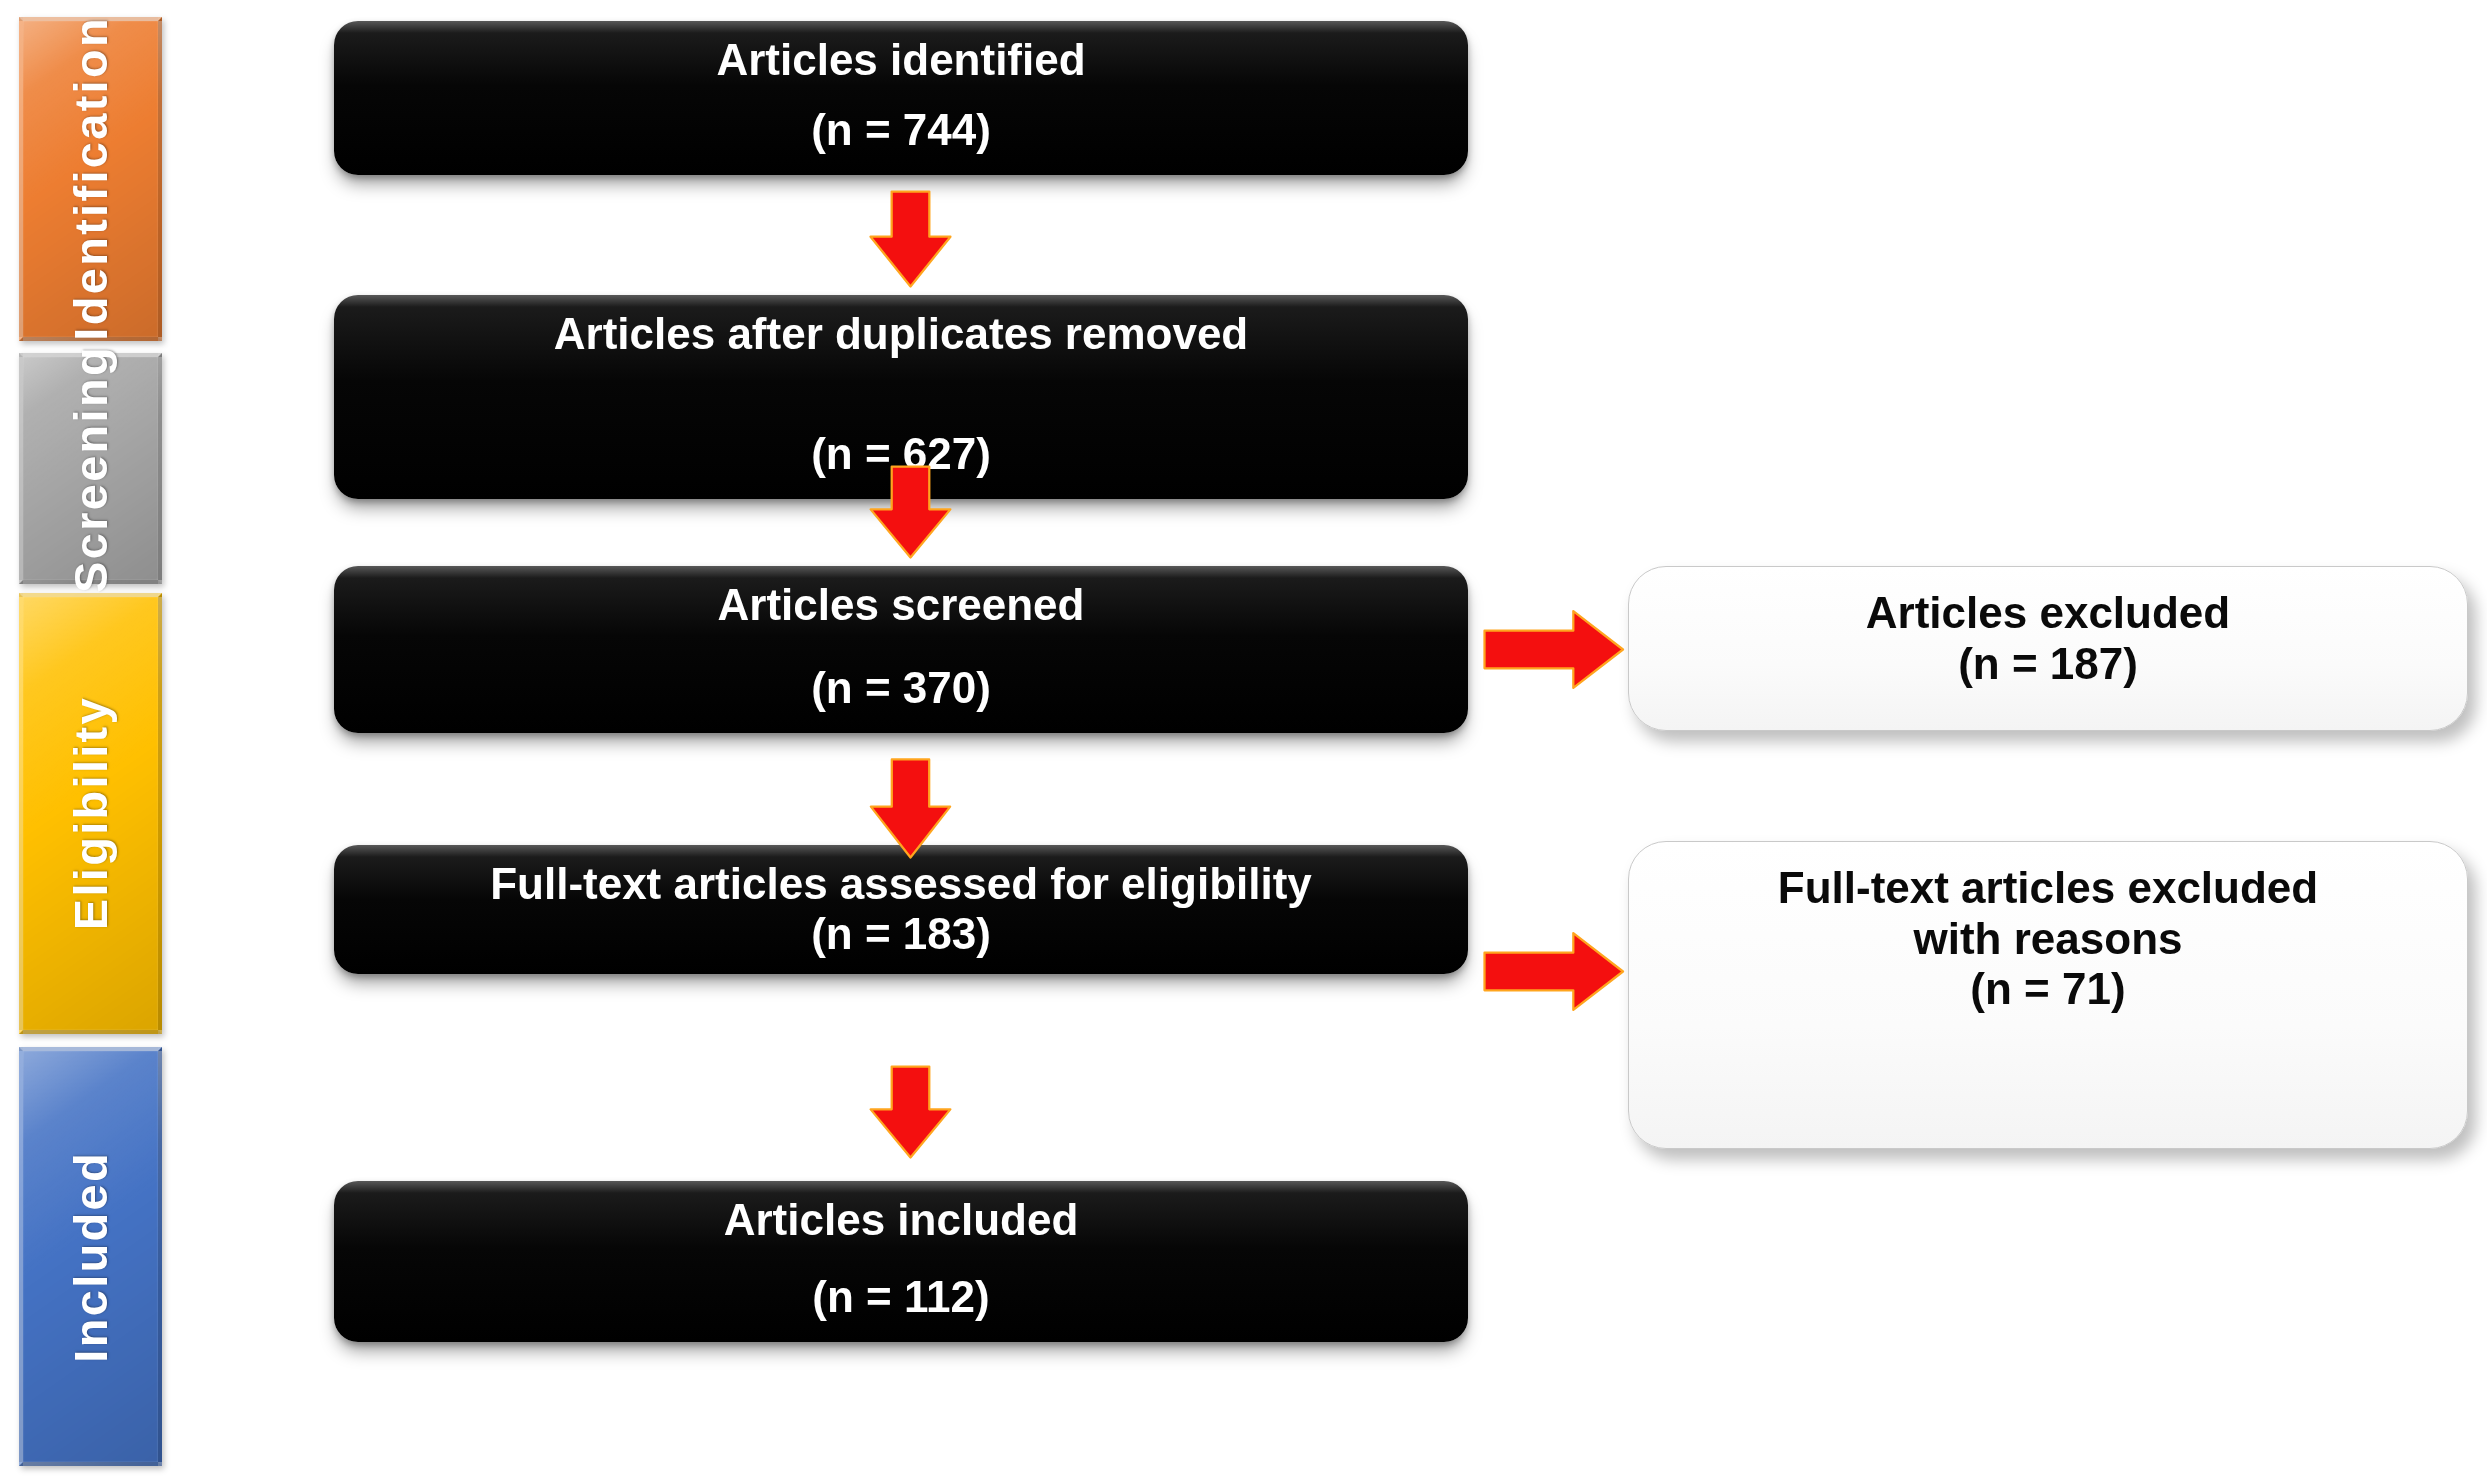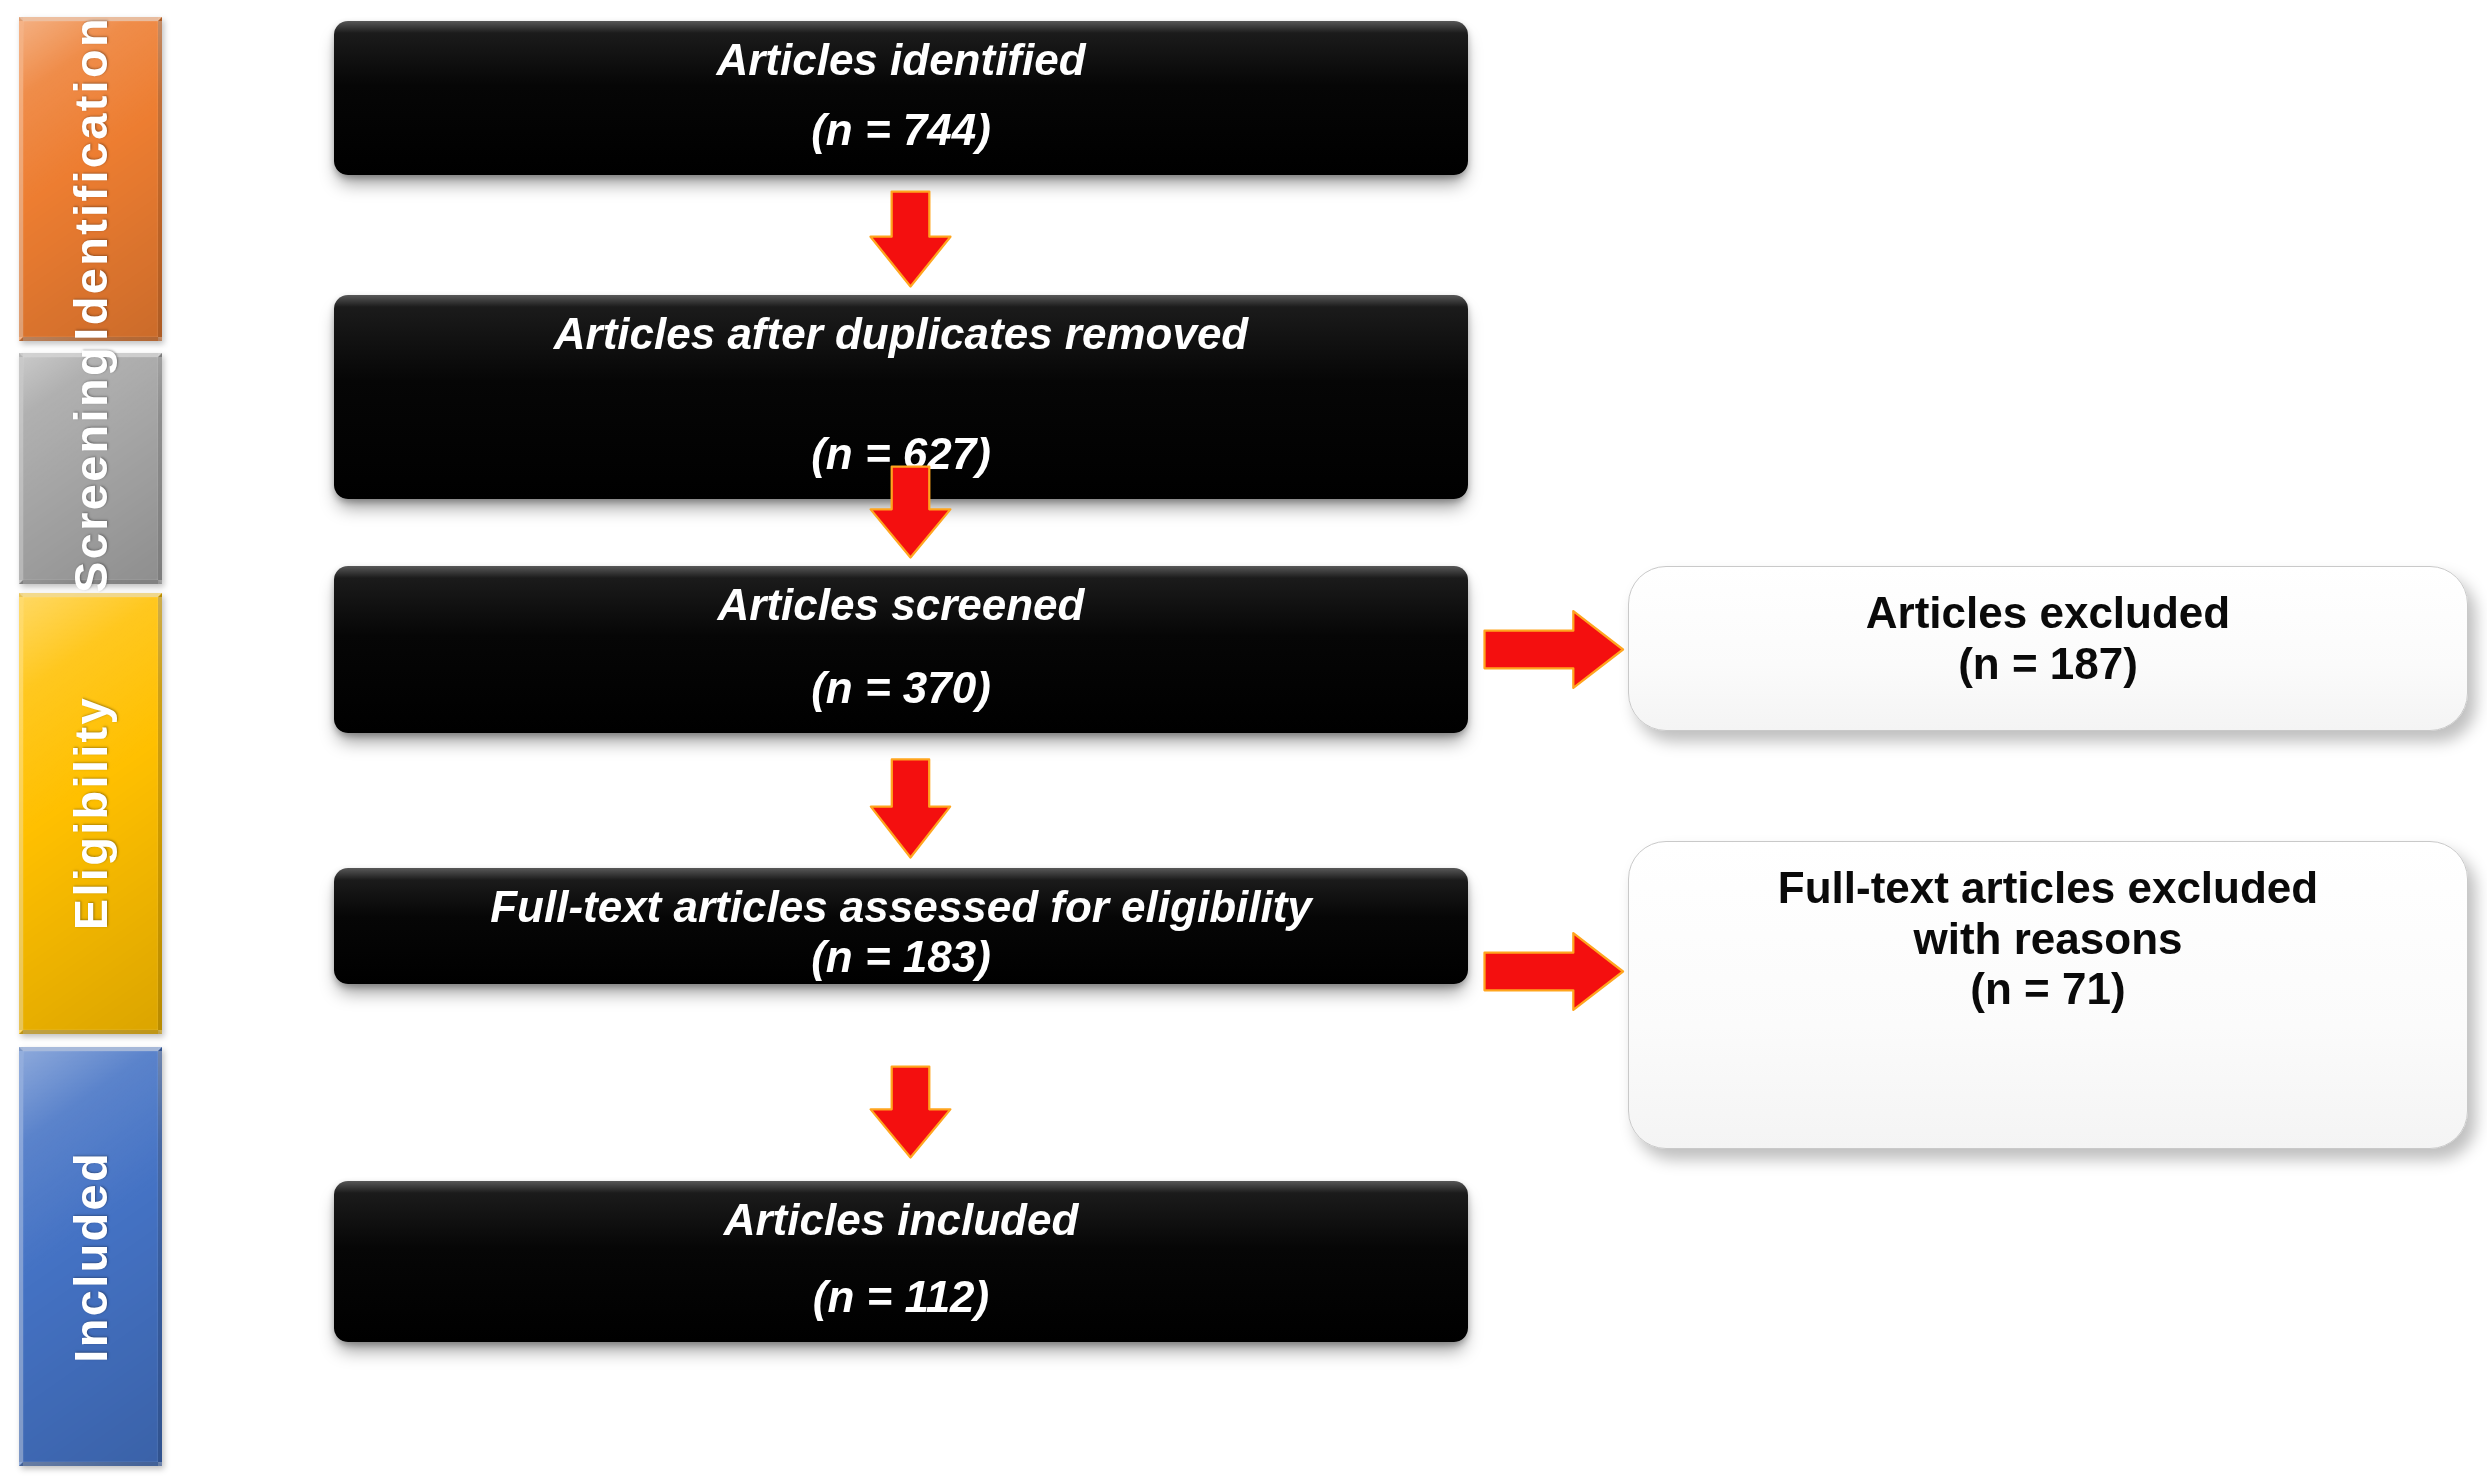--- a/index.html
+++ b/index.html
@@ -33,32 +33,31 @@
   #stage-2{top:593px;height:441px;}
   #stage-3{top:1047px;height:419px;}
 
   
   .fbox{
     position:absolute;left:334px;width:1134px;
     box-sizing:border-box;
     display:flex;flex-direction:column;justify-content:space-between;align-items:center;
     padding:13.5px 27px 19.5px 27px;
     background:linear-gradient(180deg,#585858 0px,#1b1b1b 12px,#060606 42%,#000000 100%);
-    border-radius:14px;
+    border-radius:24px;
     box-shadow:0 12px 18px -4.5px rgba(0,0,0,.40), 0 3px 6px rgba(0,0,0,.25);
-    font-style:italic;
   }
   .fbox .line{
     color:#ffffff;font-weight:700;font-size:44px;line-height:1.15;
     text-align:center;white-space:nowrap;
   }
   #fbox-0{top:21px;height:154px;}
   #fbox-1{top:295px;height:204px;}
   #fbox-2{top:566px;height:167px;}
-  #fbox-3{top:868px;height:116px;}
+  #fbox-3{top:845px;height:129px;}
   #fbox-4{top:1181px;height:161px;}
 
   
   .wbox{
     position:absolute;left:1628px;width:840px;
     box-sizing:border-box;
     display:flex;flex-direction:column;align-items:center;
     padding:21px 22.5px 25.5px 22.5px;
     background:linear-gradient(180deg,#ffffff 0%,#fbfbfb 60%,#f4f4f4 100%);
     border:1.5px solid #c9c9c9;

